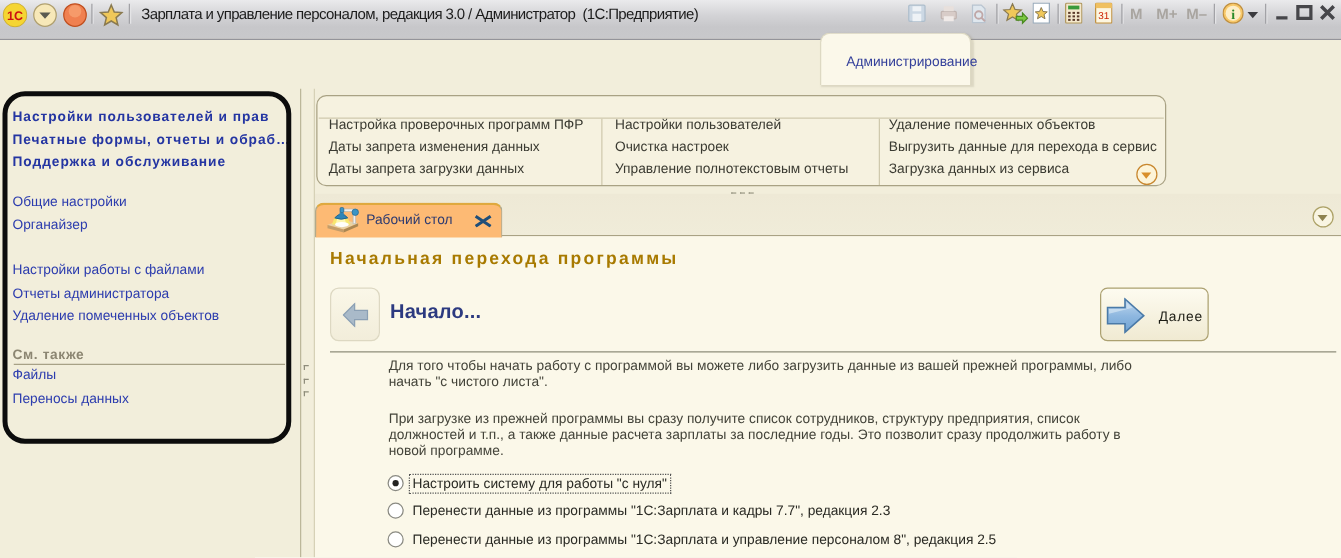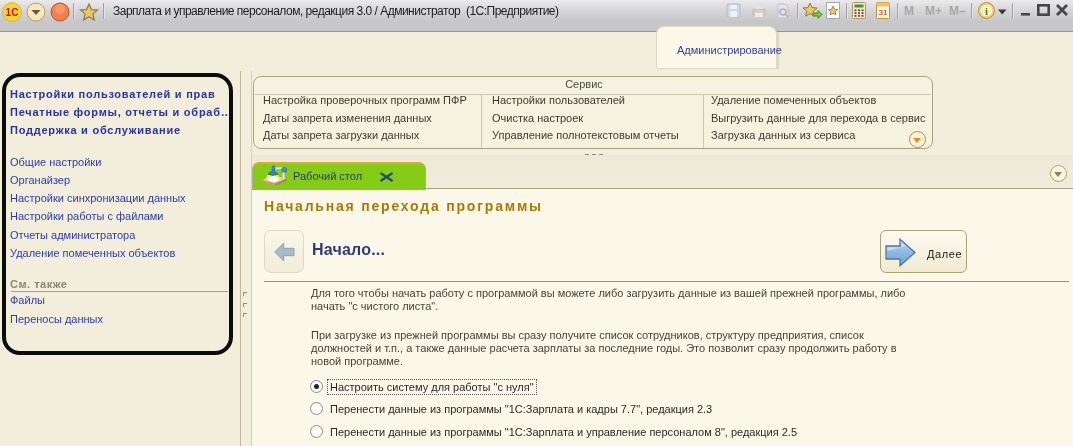--- a/index.html
+++ b/index.html
@@ -42,22 +42,22 @@
 .svcV { position:absolute; top:18px; width:1px; height:53px; background:#cfc9ad; }
 .svcL { position:absolute; font-size:11px; color:#3b3b32; white-space:nowrap; }
 .obtn { position:absolute; width:17px; height:17px; border-radius:50%; background:#fdf4d8; border:1px solid #c8872e; }
 .obtn i { position:absolute; left:3px; top:6px; width:0; height:0; border:4.5px solid transparent; border-top:5px solid #d98f2a; }
 .obtn.olv { border-color:#ada268; background:#f9f5e2; }
 .obtn.olv i { border-top-color:#8f8350; }
 
 
 #strip { position:absolute; left:252px; top:155px; width:821px; height:34px;
   background:linear-gradient(#eee9d6, #f0ecd9); border-bottom:1px solid #a9a284; }
-#ctab { position:absolute; left:252px; top:162px; width:174px; height:28px;
-  background:#84cc16; border:1px solid #b1aa8c; border-top:2px solid #dfa93f; border-bottom:none;
+#ctab { position:absolute; left:252px; top:162px; width:150px; height:28px;
+  background:#fdba74; border:1px solid #b1aa8c; border-top:2px solid #dfa93f; border-bottom:none;
   border-radius:7px 7px 0 0; }
 #ctab .lbl { position:absolute; left:40px; top:6px; font-size:11px; color:#2c3a70; }
 #pane { position:absolute; left:252px; top:189px; width:821px; height:257px; background:#fbf8e9; }
 
 
 #hdr { position:absolute; left:264px; top:198px; font-size:14px; font-weight:bold; color:#a87a00; letter-spacing:1.8px; }
 #backBtn { position:absolute; left:264px; top:229.5px; width:40px; height:43px;
   background:linear-gradient(#faf7e8,#f2edda); border:1px solid #ddd8c2; border-radius:7px; }
 #nachalo { position:absolute; left:312px; top:241px; font-size:16px; font-weight:bold; color:#2c3a80; letter-spacing:0.2px; }
 #nextBtn { position:absolute; left:880px; top:229.5px; width:87px; height:43px;
@@ -161,38 +161,36 @@
 
   <div id="activeSecTab">
       <span>Администрирование</span>
     </div>
 
   <div class="navB" style="top:87.5px">Настройки пользователей и прав</div>
   <div class="navB" style="top:105.5px">Печатные формы, отчеты и обраб…</div>
   <div class="navB" style="top:123.5px">Поддержка и обслуживание</div>
   <div class="navL" style="top:155.5px">Общие настройки</div>
   <div class="navL" style="top:173.8px">Органайзер</div>
-  <div class="navL" style="top:192.1px">Настройки синхронизации данных</div>
   <div class="navL" style="top:210.4px">Настройки работы с файлами</div>
   <div class="navL" style="top:228.7px">Отчеты администратора</div>
   <div class="navL" style="top:247px">Удаление помеченных объектов</div>
   <div id="seeAlso">См. также</div>
   <div id="seeLine"></div>
   <div class="navL" style="top:293.5px">Файлы</div>
   <div class="navL" style="top:312.5px">Переносы данных</div>
   <div id="blackOutline"></div>
 
   <div id="vline1"></div>
     <div id="vline2"></div>
   <div class="grip" style="left:243px;top:292px"></div>
   <div class="grip" style="left:243px;top:303px"></div>
   <div class="grip" style="left:243px;top:313px"></div>
 
   <div id="svc">
-    <div id="svcTitle">Сервис</div>
     <div id="svcHr"></div>
     <div class="svcV" style="left:227px"></div>
     <div class="svcV" style="left:449px"></div>
     <div class="svcL" style="left:9px;top:17px">Настройка проверочных программ ПФР</div>
     <div class="svcL" style="left:9px;top:34.5px">Даты запрета изменения данных</div>
     <div class="svcL" style="left:9px;top:52px">Даты запрета загрузки данных</div>
     <div class="svcL" style="left:238px;top:17px">Настройки пользователей</div>
     <div class="svcL" style="left:238px;top:34.5px">Очистка настроек</div>
     <div class="svcL" style="left:238px;top:52px">Управление полнотекстовым отчеты</div>
     <div class="svcL" style="left:457px;top:17px">Удаление помеченных объектов</div>

